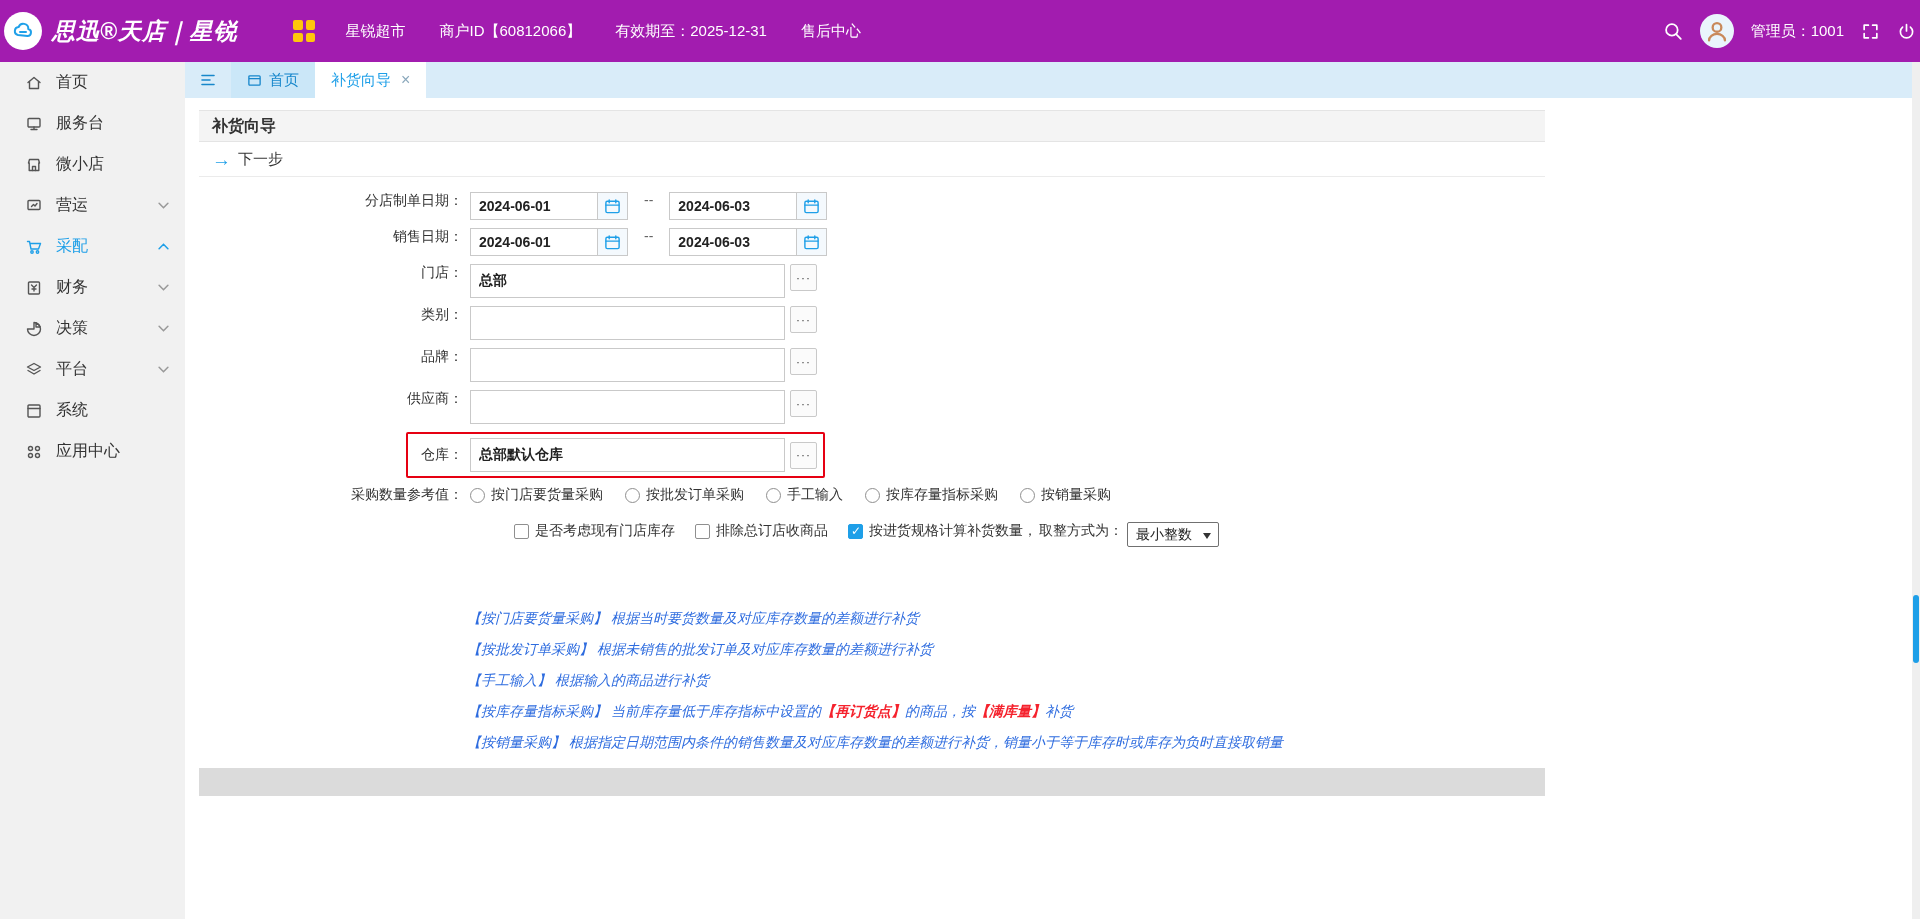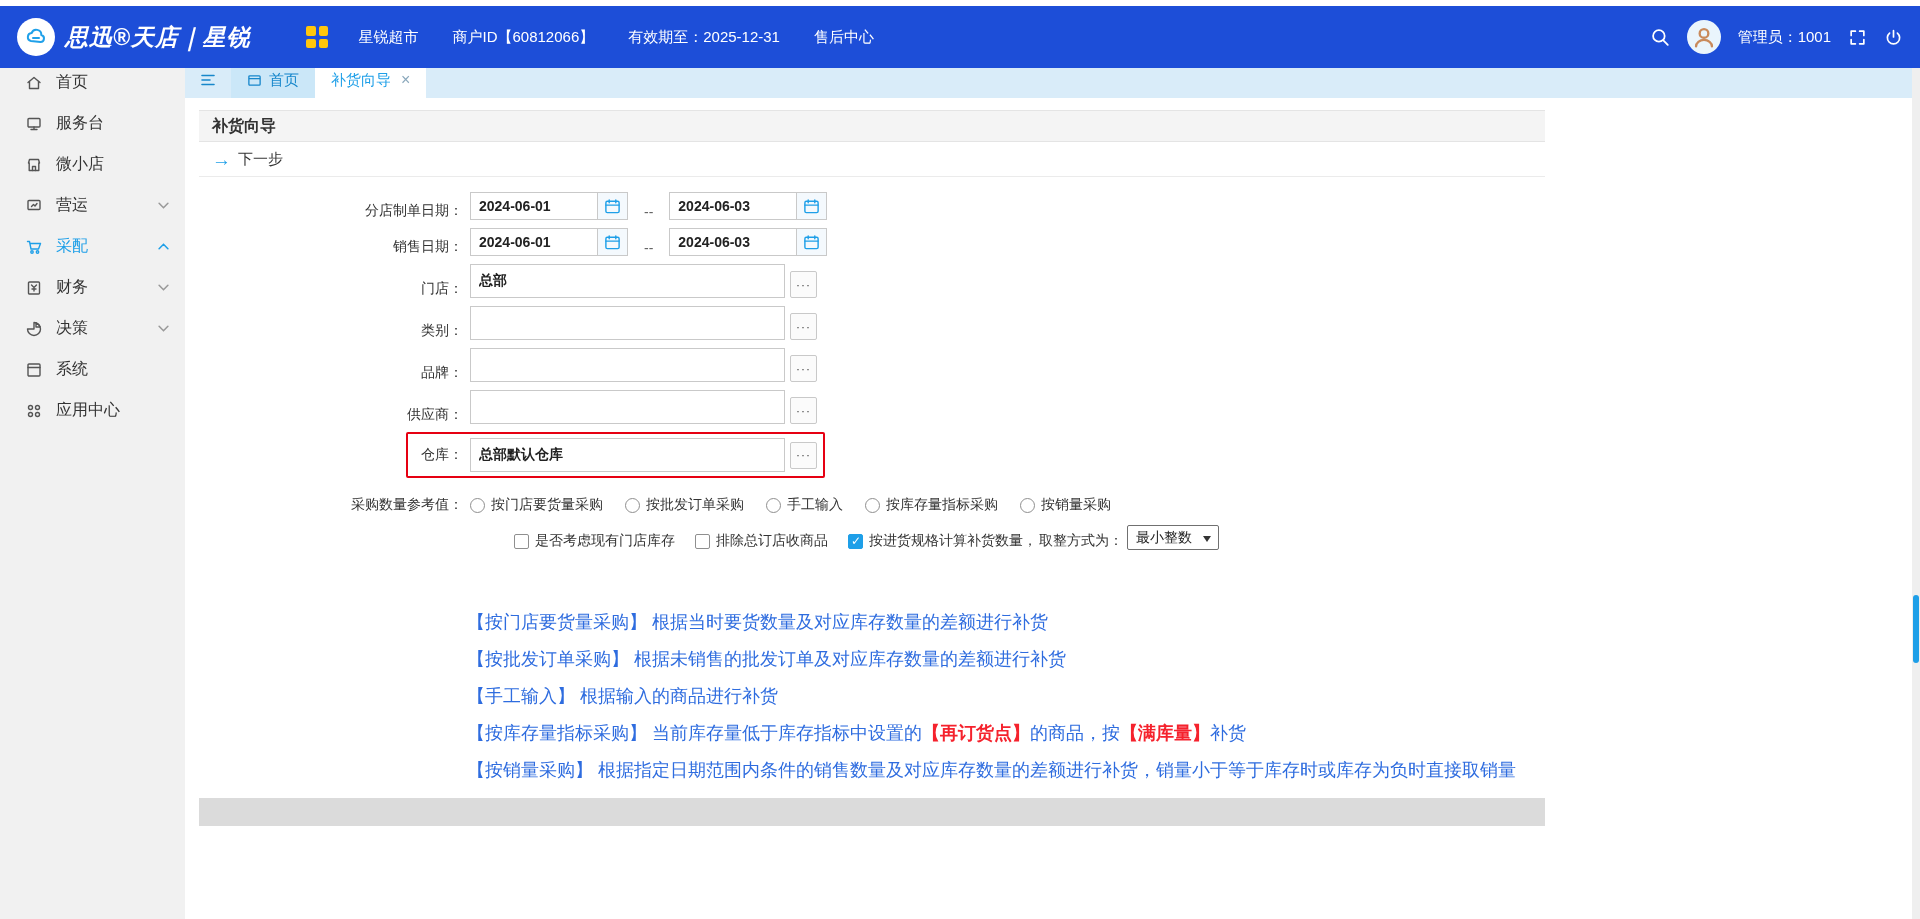--- a/index.html
+++ b/index.html
@@ -1,20 +1,20 @@
 <!DOCTYPE html>
 <html><head>
 <meta charset="utf-8">
 <style>
   * { margin:0; padding:0; box-sizing:border-box; }
   html,body { width:1920px; height:919px; }
   body { font-family:"Liberation Sans","DejaVu Sans",sans-serif; background:#fff; overflow:hidden; position:relative; color:#333; }
 
   
-  .topbar { position:absolute; left:0; top:0; right:0; height:62px; background:#1d4ed8; display:flex; align-items:center; padding:0 17px; color:#fff; z-index:5;margin-top:6px; }
+  .topbar { position:absolute; left:0; top:0; right:0; height:62px; background:#a21caf; display:flex; align-items:center; padding:0 4px; color:#fff; z-index:5; }
   .logo { display:flex; align-items:center; gap:10px; }
   .logo-mark { width:38px; height:38px; background:#fff; border-radius:50%; display:flex; align-items:center; justify-content:center; }
   .brand { font-size:23px; font-weight:bold; font-style:italic; letter-spacing:1px; white-space:nowrap; }
   .grid-icon { margin-left:56px; width:22px; height:22px; display:grid; grid-template-columns:1fr 1fr; gap:3px; cursor:pointer; }
   .grid-icon span { background:#FFC60B; border-radius:2px; }
   .top-nav { display:flex; align-items:center; gap:34px; margin-left:30px; font-size:15px; }
   .top-nav span { cursor:pointer; white-space:nowrap; }
   .top-right { margin-left:auto; display:flex; align-items:center; gap:17px; }
   .icon-btn { cursor:pointer; display:flex; align-items:center; }
   .avatar { width:34px; height:34px; border-radius:50%; background:#EAF5FC; display:flex; align-items:center; justify-content:center; overflow:hidden; cursor:pointer; }
@@ -40,21 +40,21 @@
   .tab.active { background:#fff; color:#1E9FE8; }
   .tab .close { font-size:16px; color:#8AA8BC; margin-left:3px; cursor:pointer; line-height:1; }
 
   .content { width:1346px; margin:12px 0 0 14px; }
   .title-band { height:32px; background:#F4F4F4; border-top:1px solid #E4E4E4; border-bottom:1px solid #E4E4E4; display:flex; align-items:center; padding-left:13px; font-size:16px; font-weight:bold; color:#333; }
   .next-row { height:35px; display:flex; align-items:center; gap:7px; padding-left:13px; border-bottom:1px solid #EBEBEB; }
   .next-arrow { color:#1E9FE8; font-size:19px; font-weight:bold; line-height:1; }
   .next-label { font-size:15px; color:#333; cursor:pointer; }
 
   .form { padding-top:15px; }
-  .frow { display:flex; align-items:flex-end; margin-bottom:8px; min-height:28px; }
+  .frow { display:flex; align-items:flex-start; margin-bottom:8px; min-height:28px; }
   .flabel { width:271px; flex:0 0 271px; text-align:right; font-size:14px; color:#333; padding-right:7px; white-space:nowrap; }
   .dategroup { display:flex; align-items:center; border:1px solid #C9C9C9; height:28px; background:#fff; }
   .dategroup input { border:none; outline:none; width:126px; padding:0 8px; font-size:14px; font-weight:bold; color:#222; height:24px; font-family:inherit; background:transparent; }
   .calbtn { width:30px; height:26px; border-left:1px solid #C9C9C9; background:#F4F9FD; display:flex; align-items:center; justify-content:center; cursor:pointer; }
   .rangesep { margin:0 16px; color:#666; font-size:14px; }
   .lookup-input { width:315px; height:34px; border:1px solid #C9C9C9; padding:0 8px; font-size:14px; font-weight:bold; color:#222; outline:none; font-family:inherit; }
   .dots-btn { width:27px; height:27px; border:1px solid #C9C9C9; background:#FBFBFB; margin-left:5px; display:flex; align-items:center; justify-content:center; font-size:12px; letter-spacing:1px; color:#444; cursor:pointer; border-radius:2px; }
   .wh-spacer { width:207px; flex:0 0 207px; }
   .wh-box { border:2px solid #E60012; border-radius:2px; display:flex; align-items:center; padding:4px 6px; }
   .wh-label { width:56px; text-align:right; font-size:14px; color:#333; padding-right:7px; white-space:nowrap; }
@@ -65,21 +65,21 @@
   .cbrow { margin-left:271px;padding-left:44px; }
   .cb { display:flex; align-items:center; gap:6px; margin-right:20px; font-size:14px; color:#333; cursor:pointer; white-space:nowrap; }
   .cb.checked { margin-right:2px; }
   .cb-box { width:15px; height:15px; border:1px solid #8F8F8F; background:#fff; flex:0 0 auto; border-radius:2px; position:relative; }
   .cb.checked .cb-box { background:#1E9FE8; border-color:#1E9FE8; }
   .cb.checked .cb-box::after { content:"✓"; position:absolute; left:2px; top:-1px; color:#fff; font-size:12px; font-weight:bold; }
   .round-label { font-size:14px; color:#333; margin-right:4px; white-space:nowrap; }
   .select { border:1px solid #707070; height:25px; padding:0 26px 0 8px; display:flex; align-items:center; font-size:14px; color:#222; position:relative; cursor:pointer; background:#fff; border-radius:2px; }
   .select::after { content:""; position:absolute; right:7px; top:10px; border:4.5px solid transparent; border-top:6px solid #333; }
 
-  .help { margin-left:268px; margin-top:60px; font-size:18px; color:#2E6CDF; }
+  .help { margin-left:268px; margin-top:60px; font-size:14px; color:#2E6CDF;font-style:italic; }
   .help p { margin-bottom:13px; white-space:nowrap; }
   .help .red { color:#F5222D; font-weight:bold; }
 
   .footer-bar { height:28px; background:#DBDBDB; margin-top:16px; }
 
   
   .scrollbar { position:absolute; right:0; top:62px; bottom:0; width:8px; background:#EFEFEF; }
   .scroll-thumb { position:absolute; right:1px; top:533px; width:6px; height:68px; background:#1E9FE8; border-radius:3px; cursor:pointer; }
 </style>
 </head>
@@ -194,20 +194,30 @@
         <path d="M9 2.5A6.5 6.5 0 1 1 2.5 9H9z"></path>
         <path d="M11 2.8A6.5 6.5 0 0 1 15.2 7H11z"></path>
       </svg>
     <span>决策</span>
     <svg class="chev" width="11" height="7" viewBox="0 0 10 6" fill="none" stroke="currentColor" stroke-width="1.4" stroke-linecap="round">
         <path d="M1 1l4 4 4-4"></path>
       </svg>
   </div>
   <div class="side-item">
     <svg width="18" height="18" viewBox="0 0 18 18" fill="none" stroke="currentColor" stroke-width="1.4" stroke-linecap="round" stroke-linejoin="round">
+        <path d="M9 2.5L15.5 6 9 9.5 2.5 6z"></path>
+        <path d="M3 9.5L9 13l6-3.5"></path>
+      </svg>
+    <span>平台</span>
+    <svg class="chev" width="11" height="7" viewBox="0 0 10 6" fill="none" stroke="currentColor" stroke-width="1.4" stroke-linecap="round">
+        <path d="M1 1l4 4 4-4"></path>
+      </svg>
+  </div>
+  <div class="side-item">
+    <svg width="18" height="18" viewBox="0 0 18 18" fill="none" stroke="currentColor" stroke-width="1.4" stroke-linecap="round" stroke-linejoin="round">
         <rect x="3" y="3" width="12" height="12" rx="1"></rect>
         <path d="M3 6.5h12"></path>
       </svg>
     <span>系统</span>
   </div>
   <div class="side-item">
     <svg width="18" height="18" viewBox="0 0 18 18" fill="none" stroke="currentColor" stroke-width="1.4">
         <circle cx="5.5" cy="5.5" r="2"></circle>
         <circle cx="12.5" cy="5.5" r="2"></circle>
         <circle cx="5.5" cy="12.5" r="2"></circle>

